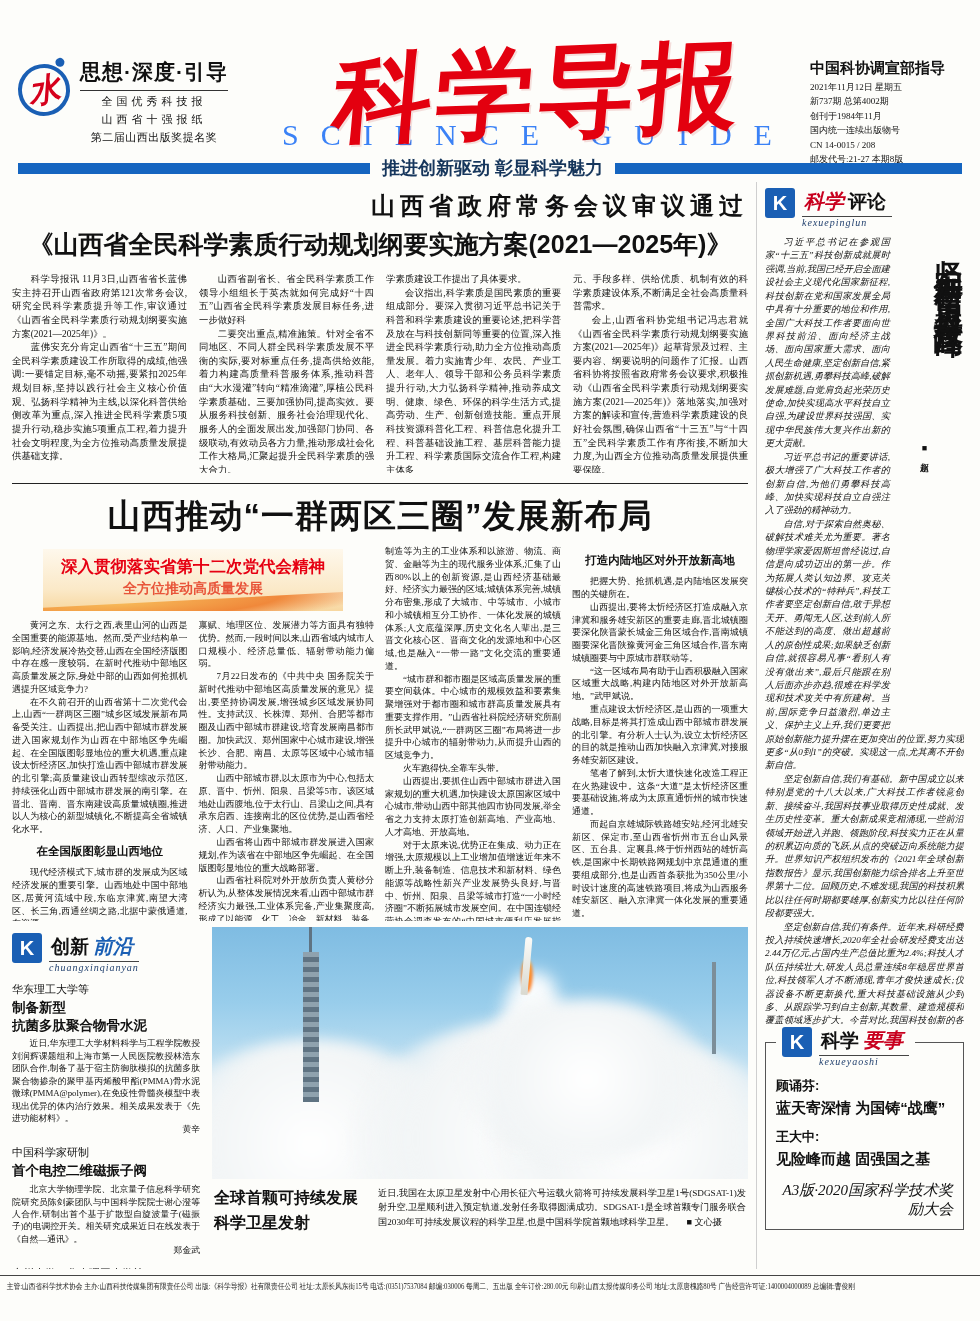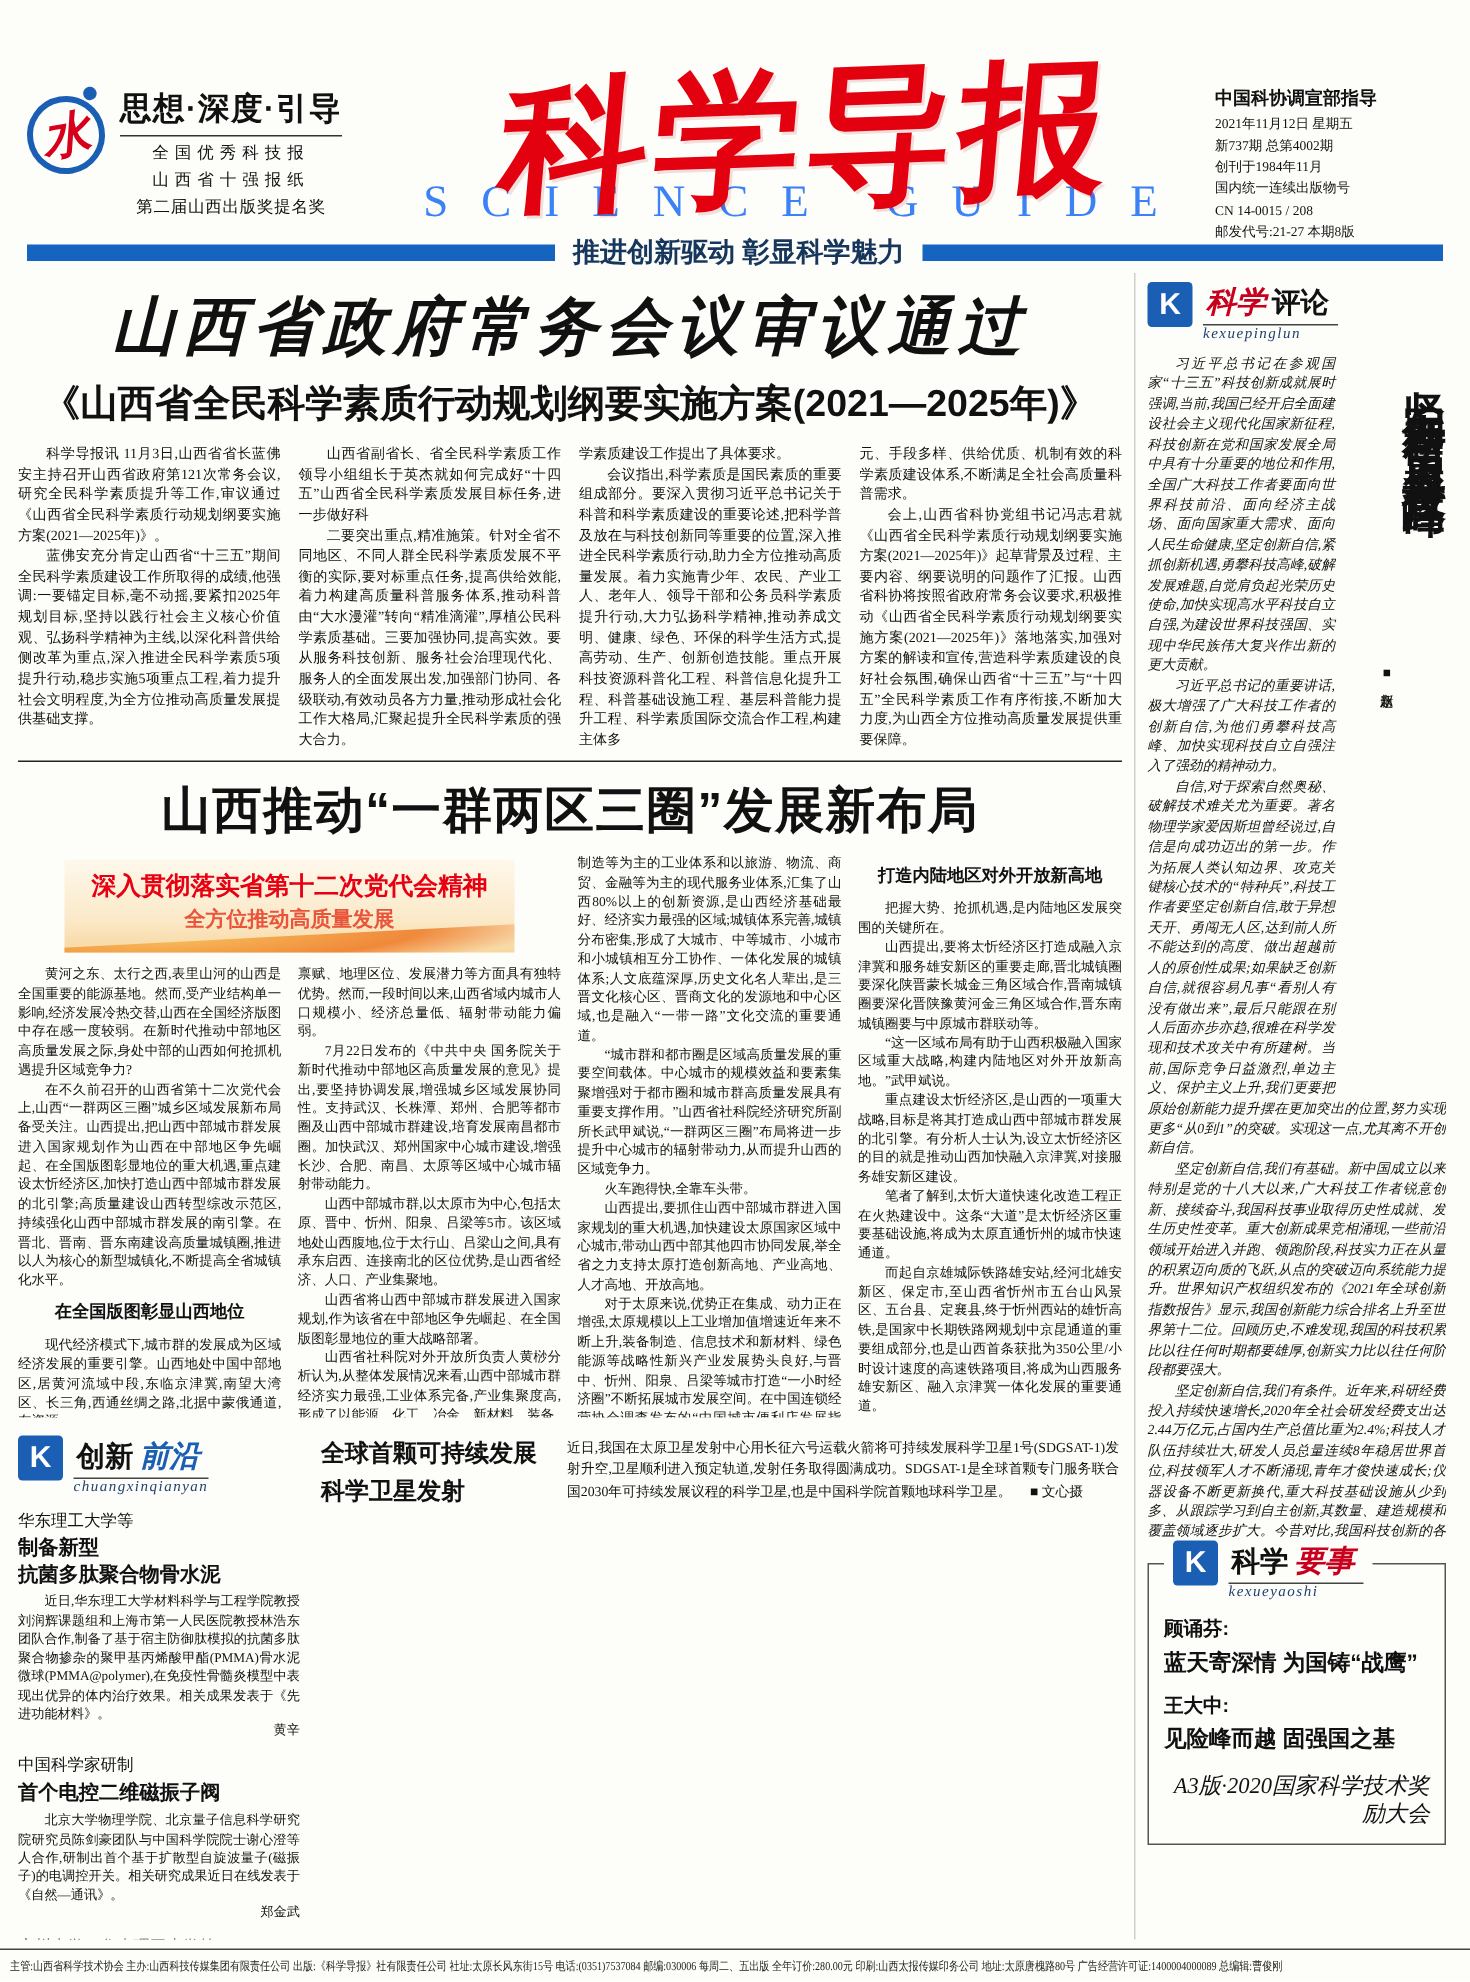--- a/index.html
+++ b/index.html
@@ -21,37 +21,37 @@
                   border-bottom:1px solid #333; padding-bottom:4px; }
   .honors div { font-size:11px; letter-spacing:4px; margin-top:3px; text-align:center; }
   .honors div:last-child { letter-spacing:0.5px; }
   .mh-title-wrap { flex:1; position:relative; text-align:center; }
   .mh-title { font-size:98px; font-weight:900; color:#e3000f; line-height:1.05;
               letter-spacing:4px; transform:rotate(-2deg) skewX(-7deg);
               position:relative; z-index:2; text-shadow:2px 2px 0 rgba(180,0,0,.12); }
   .mh-english { position:absolute; bottom:0; left:50%; transform:translateX(-50%);
               font-size:30px; color:#3b82f6; letter-spacing:22px; white-space:nowrap; z-index:1; }
   .mh-info { width:152px; font-size:9px; line-height:1.6; padding-top:14px; }
-  .mh-info .first { font-weight:800; font-size:12px; }
+  .mh-info .first { font-weight:800; font-size:15px; }
 
   .slogan-row { display:flex; align-items:center; margin:6px 18px 0; height:20px; }
   .bar { height:11px; background:#1565c0; }
   .bar-left { flex:0 0 352px; }
   .bar-right { flex:1; }
   .slogan { font-size:18px; font-weight:800; color:#16365c; padding:0 12px; white-space:nowrap;
             font-family:"Liberation Sans","DejaVu Sans",sans-serif; }
 
   
   .content { display:flex; gap:8px; padding:4px 12px 0; }
   .main-col { width:736px; }
   .rail { width:208px; border-left:1px solid #cfcfcf; padding-left:8px; }
 
   
   .top-story { border-bottom:1px solid #222; padding-bottom:10px; }
-  .ts1 { font-size:42px; text-align:center; font-weight:900; letter-spacing:5px; margin:8px 0 0;font-style:italic; }
+  .ts1 { font-size:24px; text-align:right; font-weight:900; letter-spacing:5px; margin:8px 0 0; }
   .ts2 { font-size:25px; text-align:center; font-weight:900; margin:6px 0 12px;
          font-family:"Liberation Sans","DejaVu Sans",sans-serif; }
   .cols4 { display:flex; gap:12px; height:200px; overflow:hidden; }
   .tcol { flex:1; font-size:9.4px; line-height:1.45; text-align:justify; }
   p.para { text-indent:2em; }
   p.cont { text-indent:0; }
 
   
   .mid-headline { font-size:33px; text-align:center; font-weight:900; letter-spacing:1px;
                   margin:10px 0 6px; font-family:"Liberation Sans","DejaVu Sans",sans-serif; }
@@ -75,21 +75,21 @@
 
   
   .bottom-row { display:flex; gap:12px; height:342px; overflow:hidden; margin-top:6px; }
   .qianyan { flex:0 0 188px; }
   .q-kicker { font-size:11px; margin-top:9px; font-family:"Liberation Sans","DejaVu Sans",sans-serif; }
   .q-title { font-size:13.5px; font-weight:800; line-height:1.3; margin:2px 0 3px;
              white-space:pre-line; font-family:"Liberation Sans","DejaVu Sans",sans-serif; }
   .q-body { font-size:8.8px; line-height:1.42; text-align:justify; text-indent:2em; }
   .q-byline { text-align:right; font-size:8.8px; }
 
-  .photo-wrap { flex:1; display:flex; flex-direction:row; }
+  .photo-wrap { flex:1; display:flex; flex-direction:column; }
   .photo { height:252px; position:relative; overflow:hidden;
            background:linear-gradient(180deg,#7fbce2 0%,#98cdeb 30%,#bfe0f2 55%,#e6f2f8 78%,#f4f8fa 100%); }
   .cl { position:absolute; border-radius:50%; filter:blur(7px);
         background:radial-gradient(circle,#ffffff 0%,#f2f5f6 55%,rgba(242,245,246,0) 100%); }
   .cl1 { left:-50px; bottom:-70px; width:300px; height:210px; }
   .cl2 { left:140px; bottom:-80px; width:360px; height:240px; }
   .cl3 { right:-40px; bottom:-60px; width:300px; height:200px; }
   .cl4 { left:250px; bottom:20px; width:250px; height:160px; }
   .cl5 { left:40px; bottom:-10px; width:230px; height:120px; filter:blur(9px);
          background:radial-gradient(circle,#d3dade 0%,rgba(211,218,222,0) 70%); }

